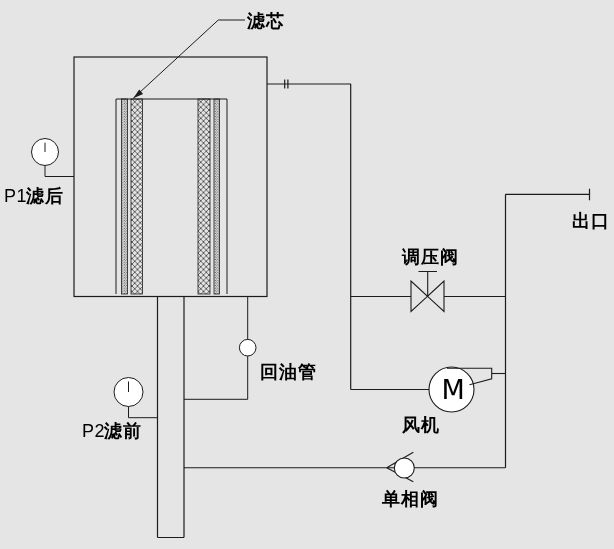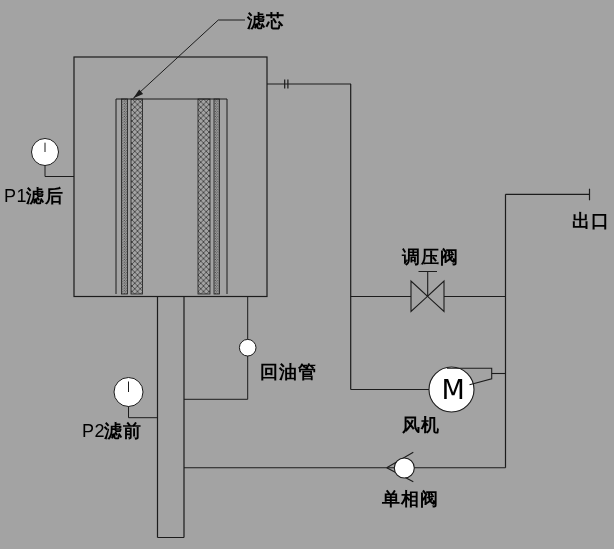--- a/index.html
+++ b/index.html
@@ -1,19 +1,19 @@
 <!DOCTYPE html>
 <html><head>
 <meta charset="utf-8">
 <style>
   html,body{margin:0;padding:0;background:#fff;}
   .stage{
     position:relative;
     width:614px;height:549px;
-    background:#a3a3a3;
+    background:#e5e5e5;
     font-family:"Liberation Sans", sans-serif;
     overflow:hidden;
   }
   svg{display:block;}
   text{fill:#000;}
   .cn{
     font-family:"DejaVu Sans", sans-serif;
     font-weight:bold;
     font-size:18px;
     letter-spacing:1px;

